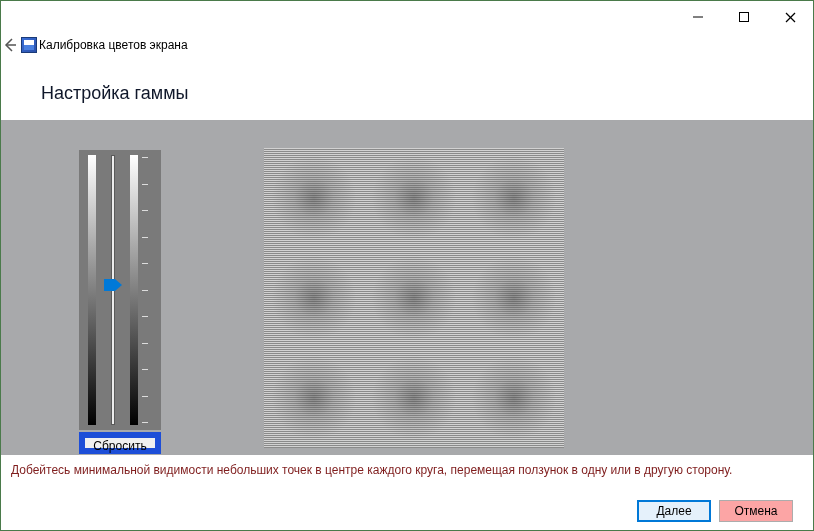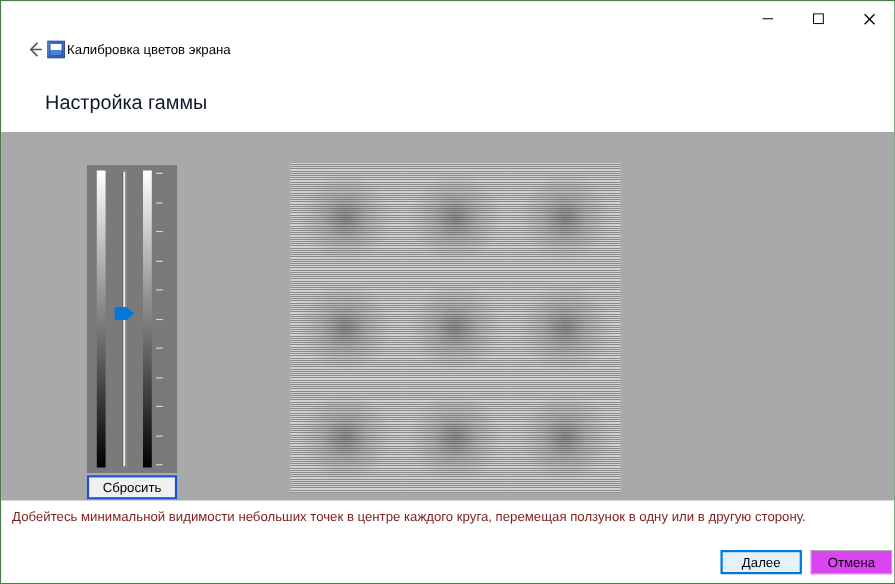--- a/index.html
+++ b/index.html
@@ -30,21 +30,21 @@
     display: flex; align-items: center; justify-content: center;
     font-size: 14px;
     color: #000;
   }
   .titlebar .win-btn svg { display: block; }
   
   .header {
     height: 28px;
     display: flex;
     align-items: center;
-    padding-left: 22px;
+    padding-left: 0;
     gap: 2px;
   }
   .back-arrow {
     width: 18px; height: 18px;
     display: flex; align-items: center; justify-content: center;
   }
   .app-icon {
     width: 16px; height: 16px;
     background: linear-gradient(135deg,#3a6fd8,#2a4fa8);
     border: 1px solid #1a3a78;
@@ -120,21 +120,21 @@
     width: 18px; height: 12px;
   }
   .slider-thumb svg { display: block; }
   .reset-btn {
     position: absolute;
     left: 78px;
     top: 312px;
     width: 82px;
     height: 22px;
     background: #f0f0f0;
-    border: 2px solid #1d4ed8;
+    border: 6px solid #1d4ed8;
     font-size: 12px;
     font-family: inherit;
     cursor: default;
   }
   
   .gamma-grid {
     position: absolute;
     left: 263px;
     top: 28px;
     width: 300px;
@@ -155,30 +155,30 @@
     padding: 8px 6px 0 10px;
     font-size: 12px;
     color: #7f1d1d;
     white-space: nowrap;
     overflow: hidden;
   }
   
   .footer {
     position: absolute;
     bottom: 8px;
-    right: 2px;
+    right: 20px;
     display: flex;
     gap: 8px;
   }
   .footer button {
     width: 74px;
     height: 22px;
     font-size: 12px;
     font-family: inherit;
-    background: #d946ef;
+    background: #fca5a5;
     border: 1px solid #acacac;
     cursor: default;
   }
   .footer button.primary {
     border: 2px solid #0078d7;
     background: #e5f1fb;
   }
 </style>
 </head>
 <body>

